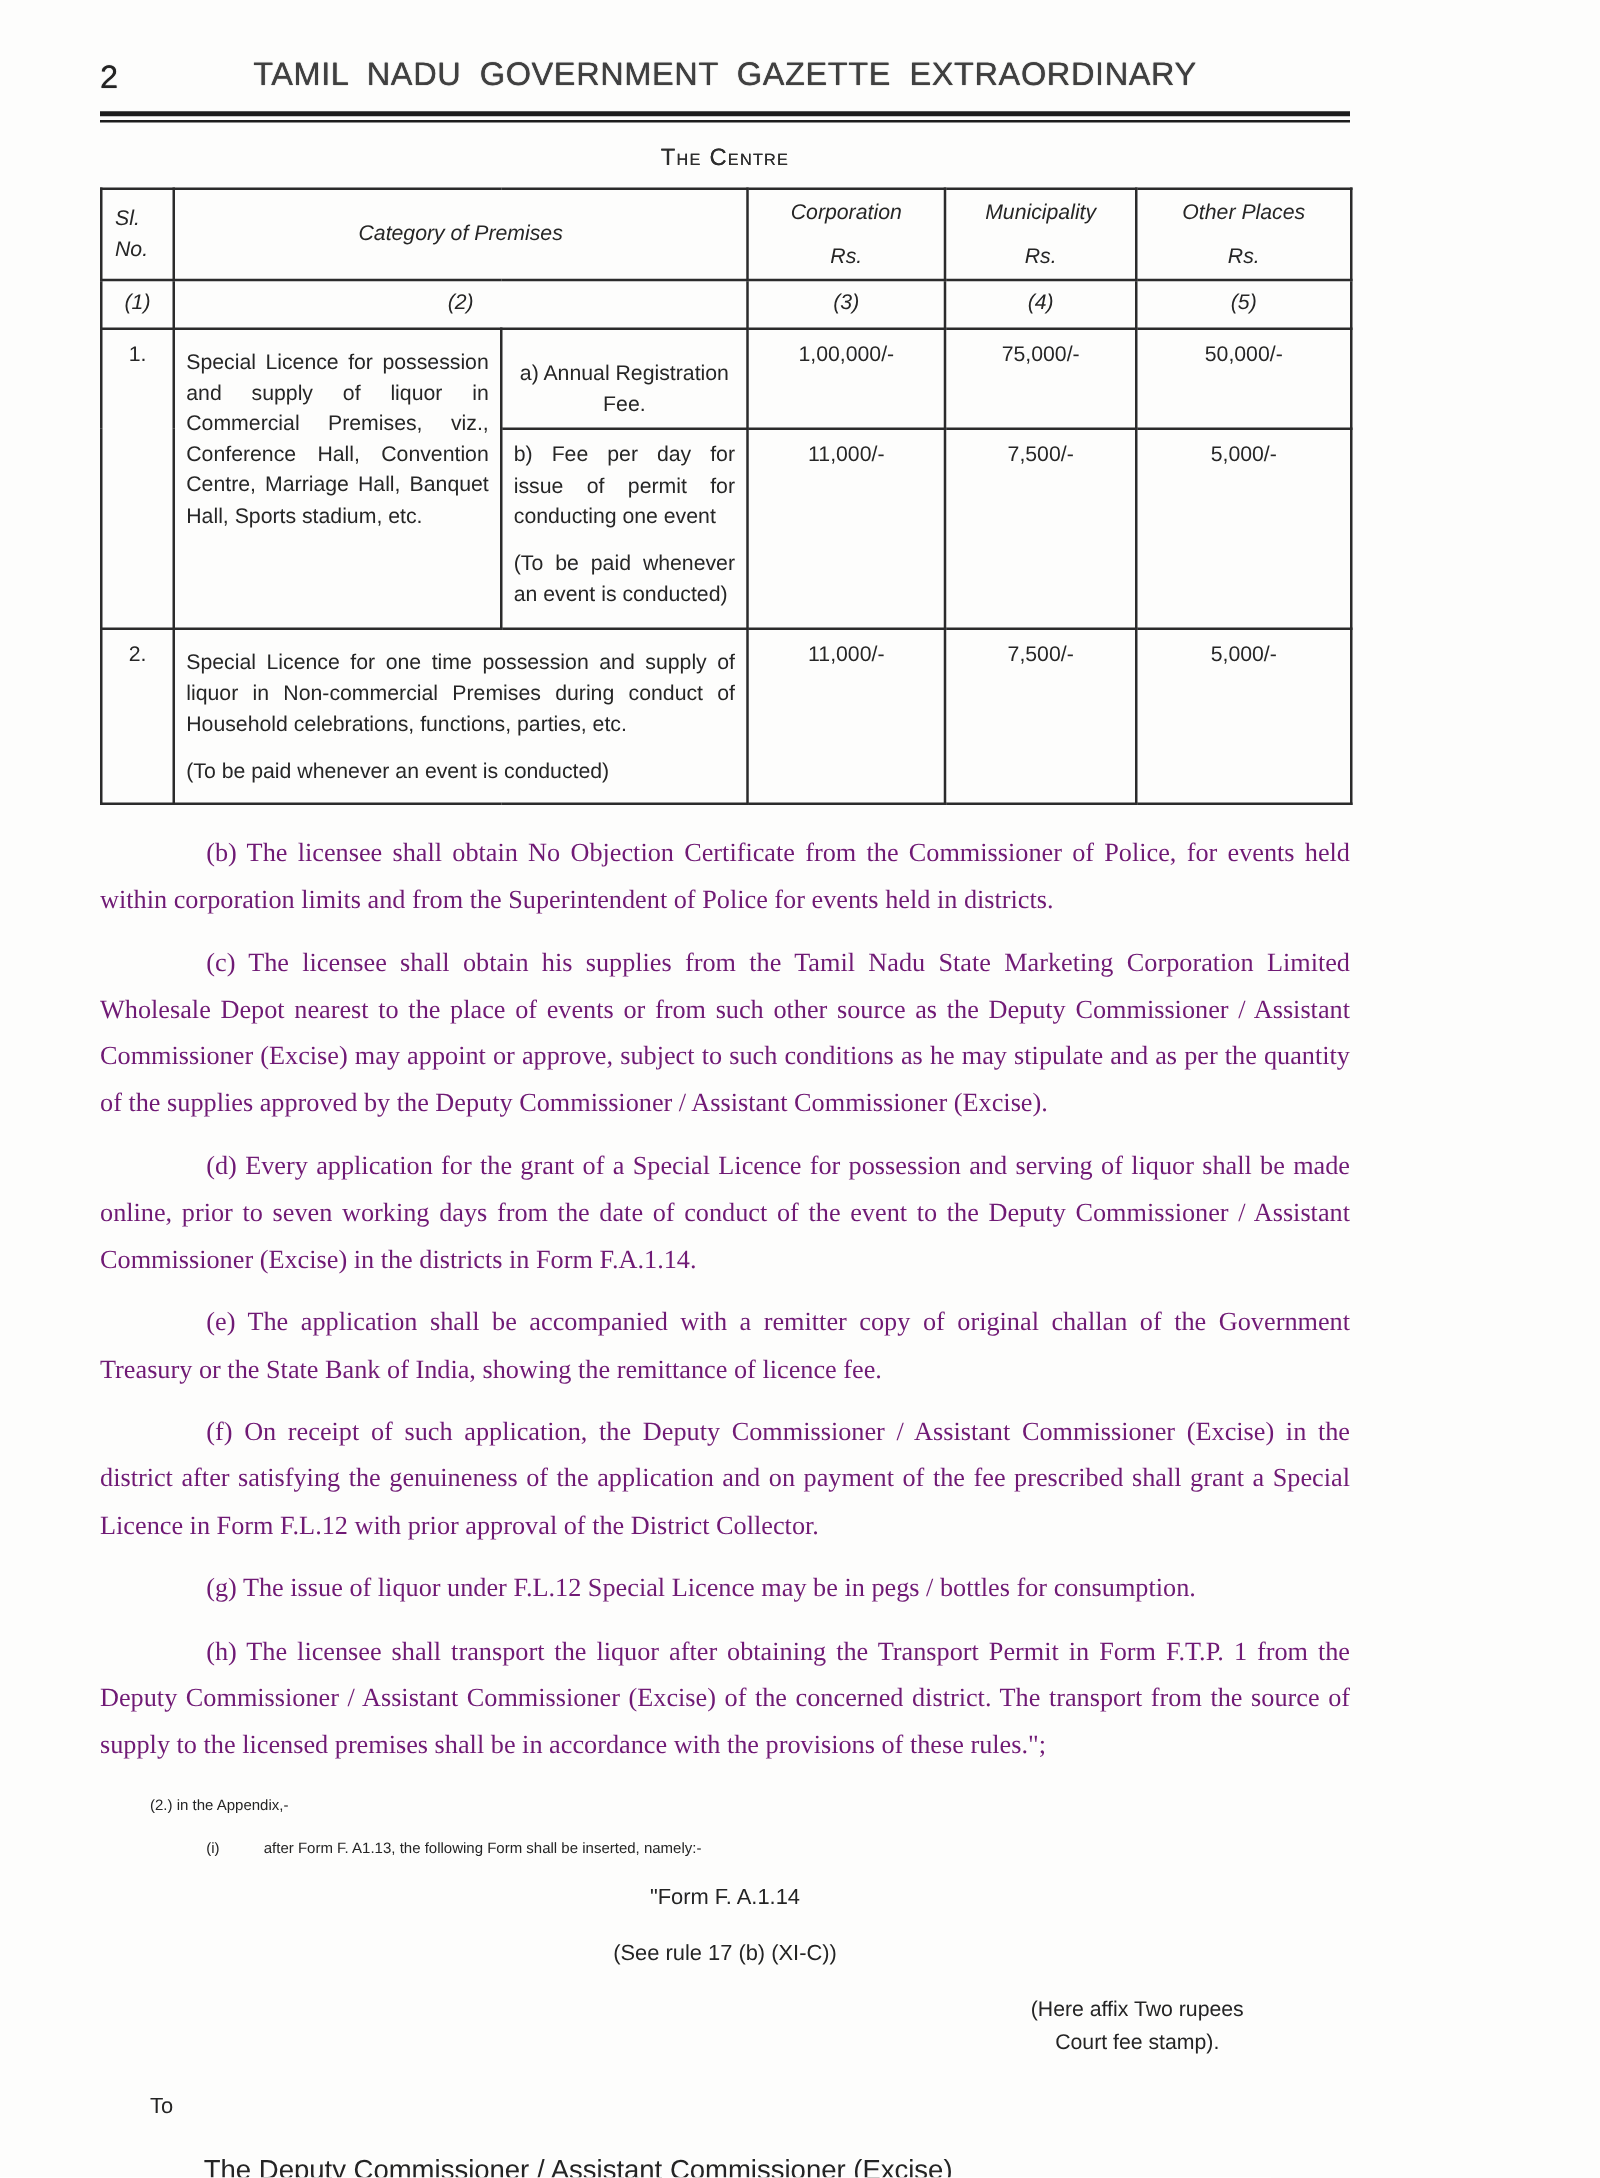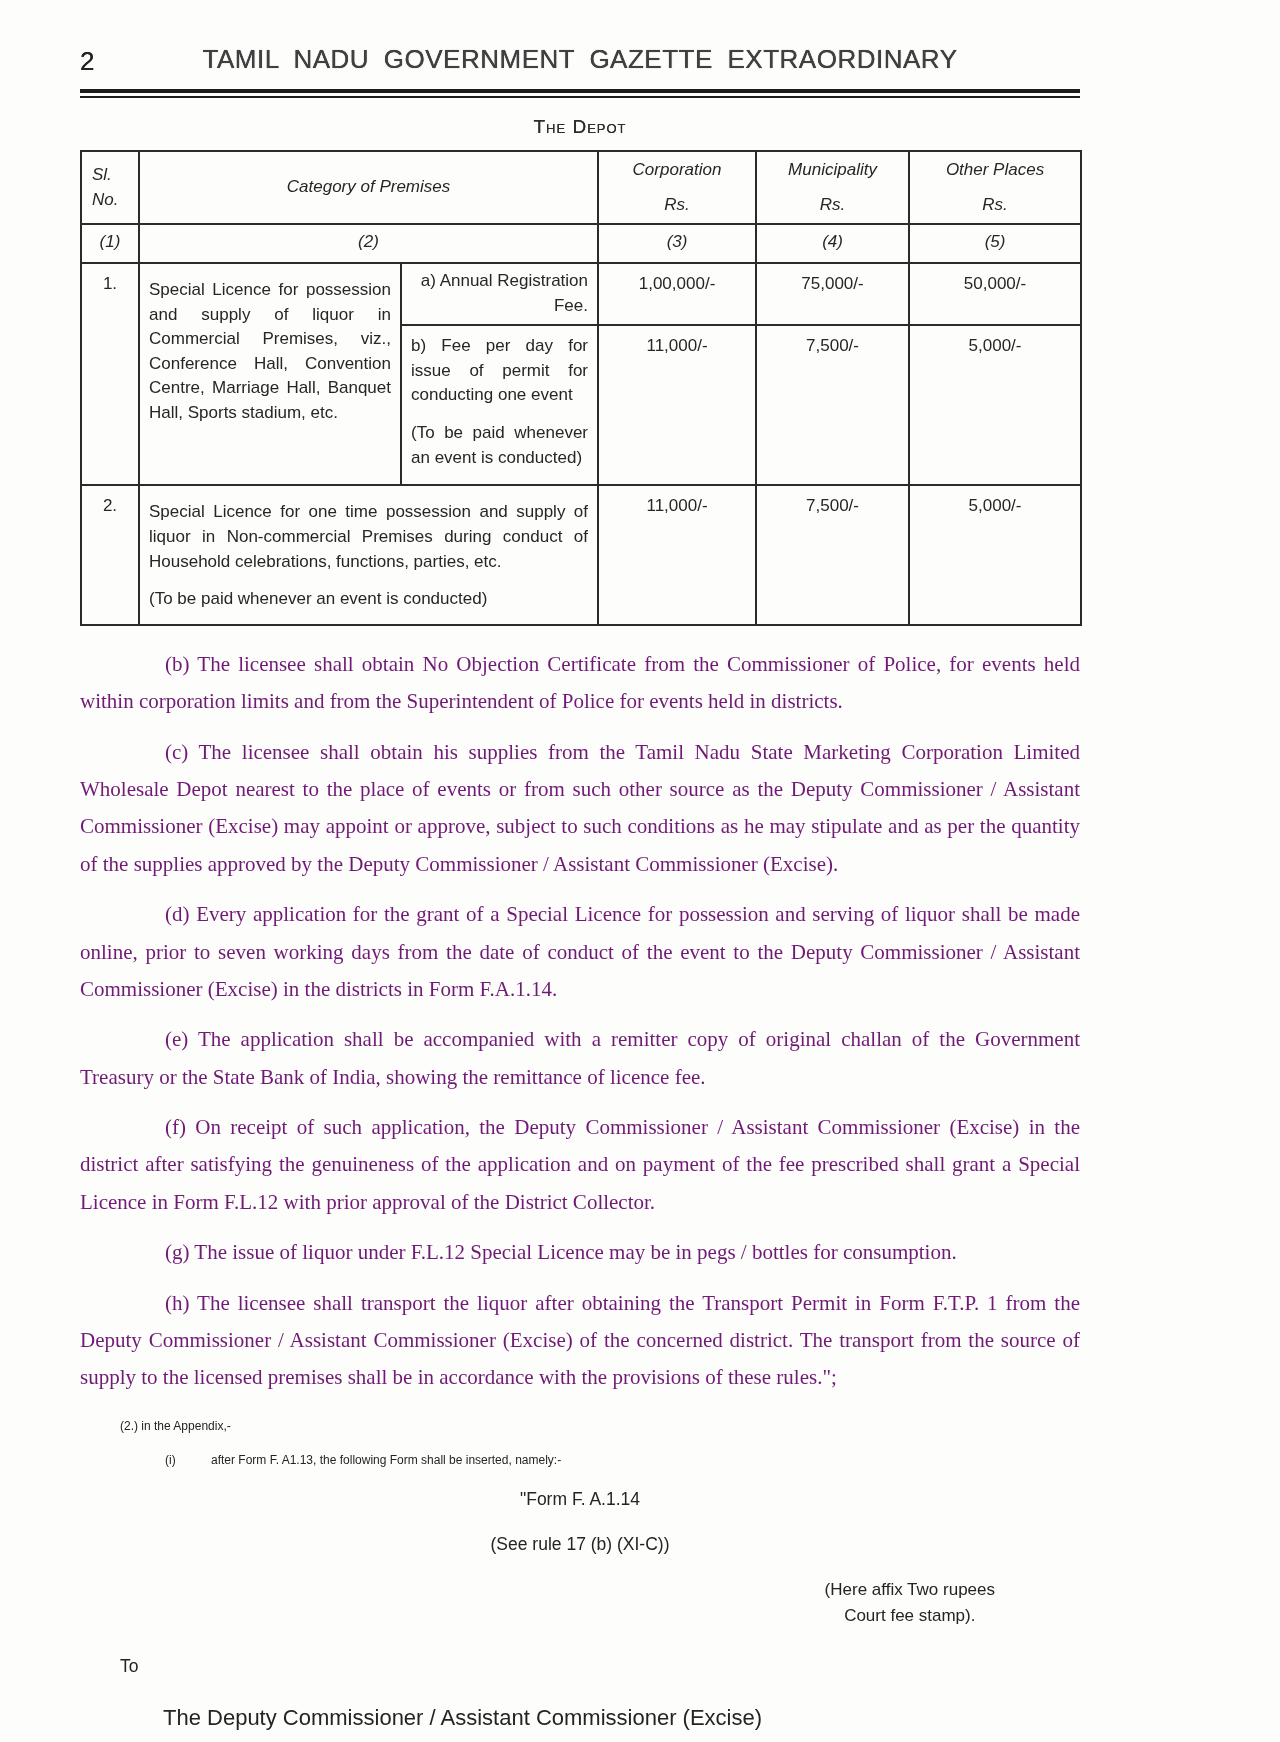--- a/index.html
+++ b/index.html
@@ -61,21 +61,21 @@
     font-style: italic;
     font-weight: 400;
     text-align: center;
     vertical-align: middle;
   }
   .th-slno { text-align: left !important; padding-left: 10px !important; }
   .th-money .rs-line { margin-top: 10px; }
   tr.nums th { padding: 5px 6px 7px 6px; }
   td.sl { text-align: center; padding-top: 8px; }
   td.cat { text-align: justify; padding-top: 14px; }
-  td.sub { text-align: right; padding-top: 5px; }
+  td.sub { text-align: center; padding-top: 23px; }
   td.sub-just { text-align: justify; padding-top: 8px; }
   td.money { text-align: center; padding-top: 8px; }
   .cell-note { margin-top: 13px; }
   td.row1b-cell { padding-bottom: 14px; }
   td.row2-cat { padding-bottom: 12px; }
   
   .body-copy { margin-top: 20px; }
   p.body-para {
     width: 1000px;
     margin: 0 0 13px 0;
@@ -118,21 +118,21 @@
 
 <div class="page">
 
   <header class="masthead">
     <span class="page-num">2</span>
     <h1 class="gz-title">TAMIL NADU GOVERNMENT GAZETTE EXTRAORDINARY</h1>
   </header>
 
   <div class="double-rule"></div>
 
-  <div class="table-caption">The Depot</div>
+  <div class="table-caption">The Centre</div>
 
   <table class="fees-table">
     <colgroup>
       <col style="width:58px">
         <col style="width:262px">
         <col style="width:197px">
       <col style="width:158px">
         <col style="width:153px">
         <col style="width:172px">
     </colgroup>

